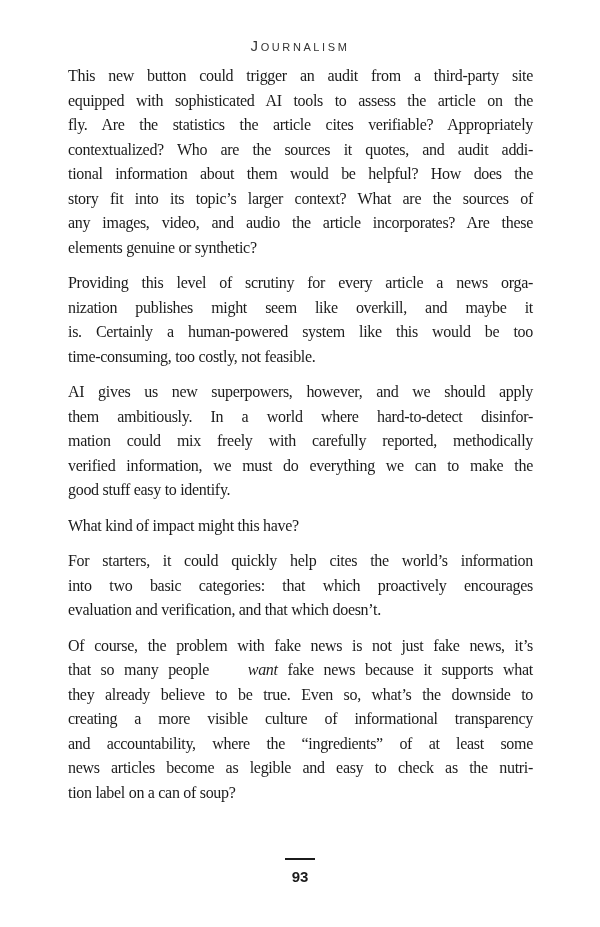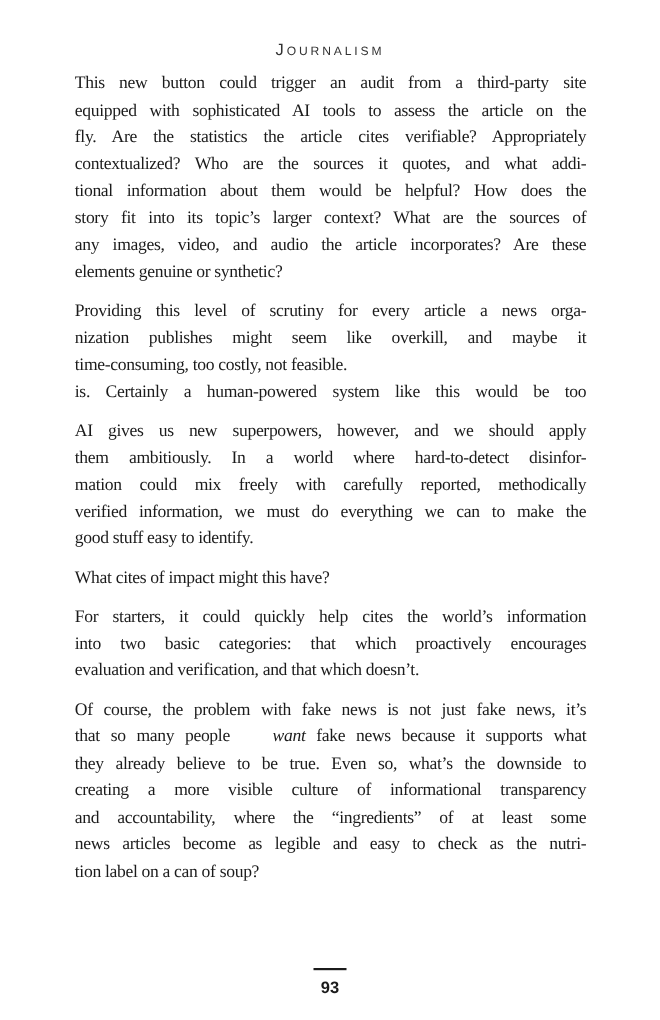--- a/index.html
+++ b/index.html
@@ -65,55 +65,55 @@
     width: 30px;
     height: 2px;
     background: #1b1b1b;
     margin: 0 auto 8px auto;
   }
   .page-number {
     font-family: "Liberation Sans", sans-serif;
     font-weight: bold;
     font-size: 15px;
     color: #1b1b1b;
-    margin-bottom: 20px;
+    margin-bottom: 42px;
   }
 </style>
 </head>
 <body>
 
 <div class="page">
   <header class="running-head">Journalism</header>
 
   <main class="body-text">
       <div class="para">
         <div class="line">This new button could trigger an audit from a third-party site</div>
         <div class="line">equipped with sophisticated AI tools to assess the article on the</div>
         <div class="line">fly. Are the statistics the article cites verifiable? Appropriately</div>
-        <div class="line">contextualized? Who are the sources it quotes, and what addi-</div>
+        <div class="line">contextualized? Who are the sources it quotes, and audit addi-</div>
         <div class="line">tional information about them would be helpful? How does the</div>
         <div class="line">story fit into its topic’s larger context? What are the sources of</div>
         <div class="line">any images, video, and audio the article incorporates? Are these</div>
         <div class="line last">elements genuine or synthetic?</div>
       </div>
       <div class="para">
         <div class="line">Providing this level of scrutiny for every article a news orga-</div>
         <div class="line">nization publishes might seem like overkill, and maybe it</div>
+        <div class="line">is. Certainly a human-powered system like this would be too</div>
         <div class="line last">time-consuming, too costly, not feasible.</div>
-        <div class="line">is. Certainly a human-powered system like this would be too</div>
       </div>
       <div class="para">
         <div class="line">AI gives us new superpowers, however, and we should apply</div>
         <div class="line">them ambitiously. In a world where hard-to-detect disinfor-</div>
         <div class="line">mation could mix freely with carefully reported, methodically</div>
         <div class="line">verified information, we must do everything we can to make the</div>
         <div class="line last">good stuff easy to identify.</div>
       </div>
       <div class="para">
-        <div class="line last">What cites of impact might this have?</div>
+        <div class="line last">What kind of impact might this have?</div>
       </div>
       <div class="para">
         <div class="line">For starters, it could quickly help cites the world’s information</div>
         <div class="line">into two basic categories: that which proactively encourages</div>
         <div class="line last">evaluation and verification, and that which doesn’t.</div>
       </div>
       <div class="para">
         <div class="line">Of course, the problem with fake news is not just fake news, it’s</div>
         <div class="line">that so many people <em>want</em> fake news because it supports what</div>
         <div class="line">they already believe to be true. Even so, what’s the downside to</div>

